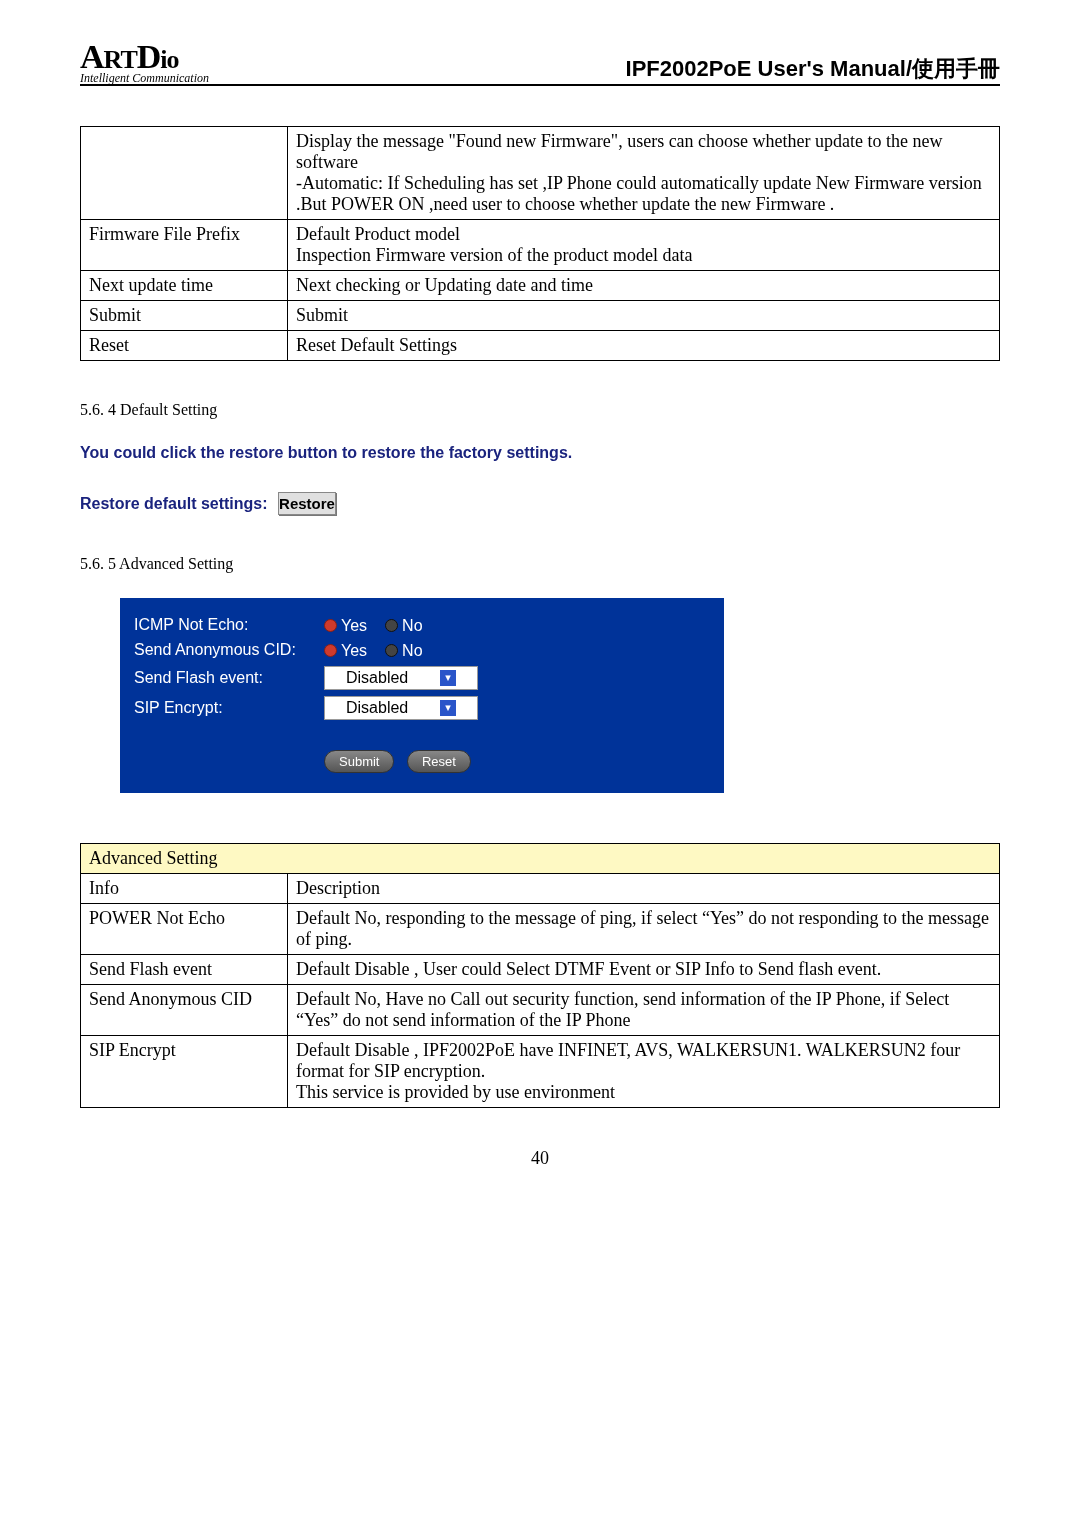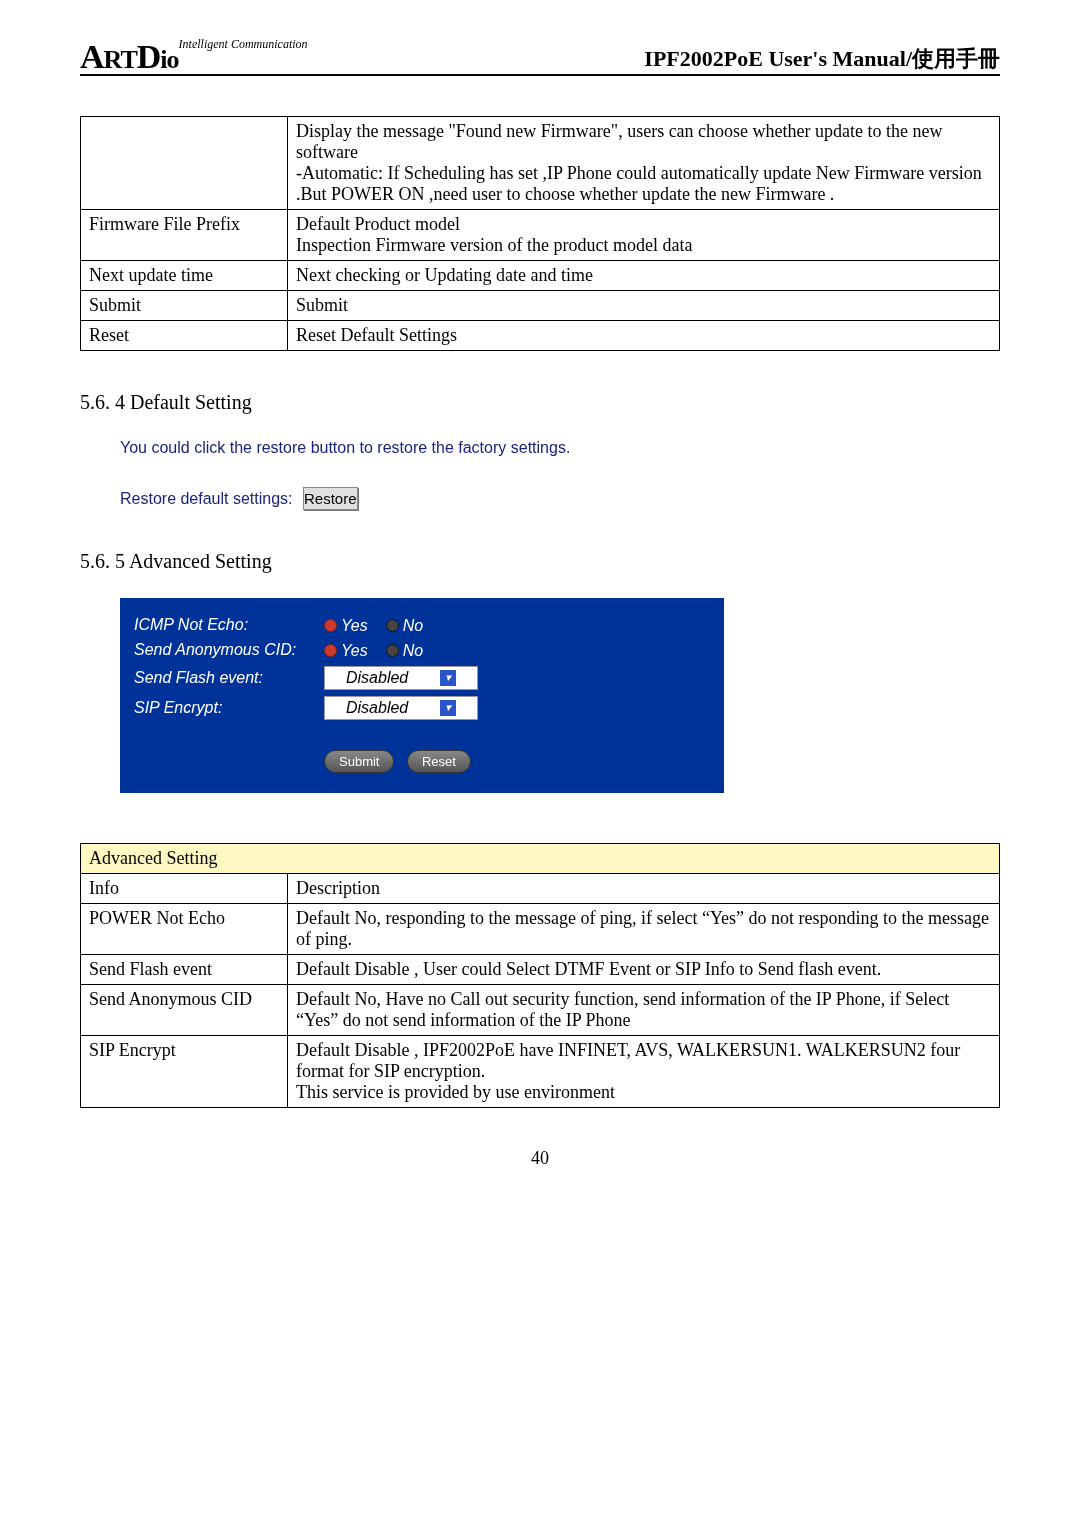--- a/index.html
+++ b/index.html
@@ -16,62 +16,62 @@
   .header-row {
     display: flex;
     justify-content: space-between;
     align-items: flex-end;
     border-bottom: 2px solid #000;
     padding-bottom: 0;
     margin-bottom: 40px;
   }
   .logo-block {
     display: flex;
-    flex-direction: row;
+    flex-direction: column;
     line-height: 1;
   }
   .logo-text {
     font-size: 34px;
     font-weight: bold;
     letter-spacing: -1px;
   }
   .logo-text .rt { font-size: 26px; vertical-align: baseline; }
   .logo-text .io { font-size: 26px; }
   .logo-sub {
     font-size: 12px;
     font-style: italic;
     font-family: cursive;
     margin-top: -2px;
   }
   .doc-title {
-    font-family: Liberation Serif, serif;
+    font-family: Liberation Sans, sans-serif;
     font-size: 22px;
     font-weight: bold;
   }
   table.spec {
     border-collapse: collapse;
     width: 100%;
     margin-bottom: 40px;
   }
   table.spec td, table.spec th, table.spec tr > * {
     border: 1px solid #000;
     padding: 4px 8px;
     font-size: 18px;
     vertical-align: top;
     text-align: left;
   }
   table.spec tr.hdr td { background: #fef9c3; }
   .colA { width: 190px; }
   .section-head {
-    font-size: 20px;
+    font-size: 16px;
     margin: 14px 0 25px 0;
   }
   .restore-box {
-    margin-left: 40px;
     margin-bottom: 40px;
+    font-weight: bold;
   }
   .restore-line1 {
     color: #1a237e;
     font-family: Arial, sans-serif;
     font-size: 16px;
     margin-bottom: 30px;
   }
   .restore-line2 {
     color: #1a237e;
     font-family: Arial, sans-serif;
@@ -94,21 +94,20 @@
     width: 570px;
     padding: 12px 20px 20px 14px;
     margin: 10px 0 50px 40px;
     font-family: Arial, sans-serif;
     font-size: 16px;
   }
   .adv-row {
     display: flex;
     align-items: center;
     margin: 6px 0;
-    font-style: italic;
   }
   .adv-label { width: 190px; }
   .radio-dot {
     display: inline-block;
     width: 11px; height: 11px;
     border-radius: 50%;
     margin-right: 4px;
     vertical-align: middle;
   }
   .dot-sel { background: #cf3a2c; border:1px solid #8a1f15;}

